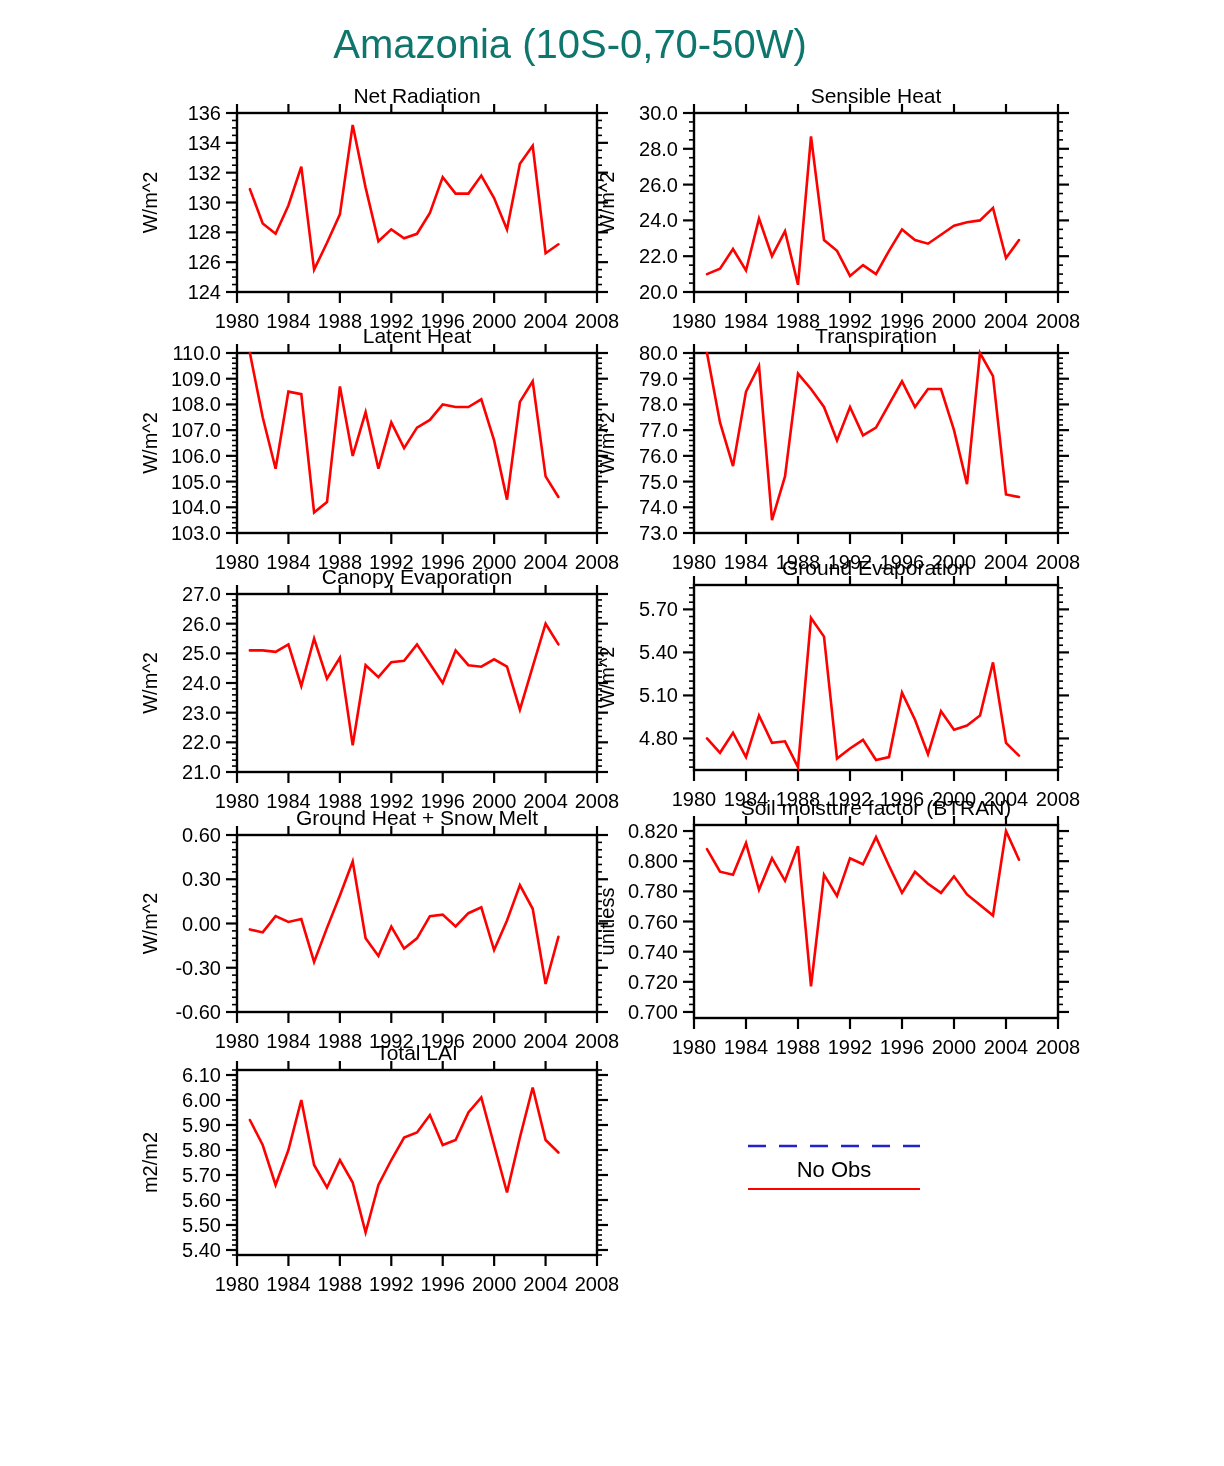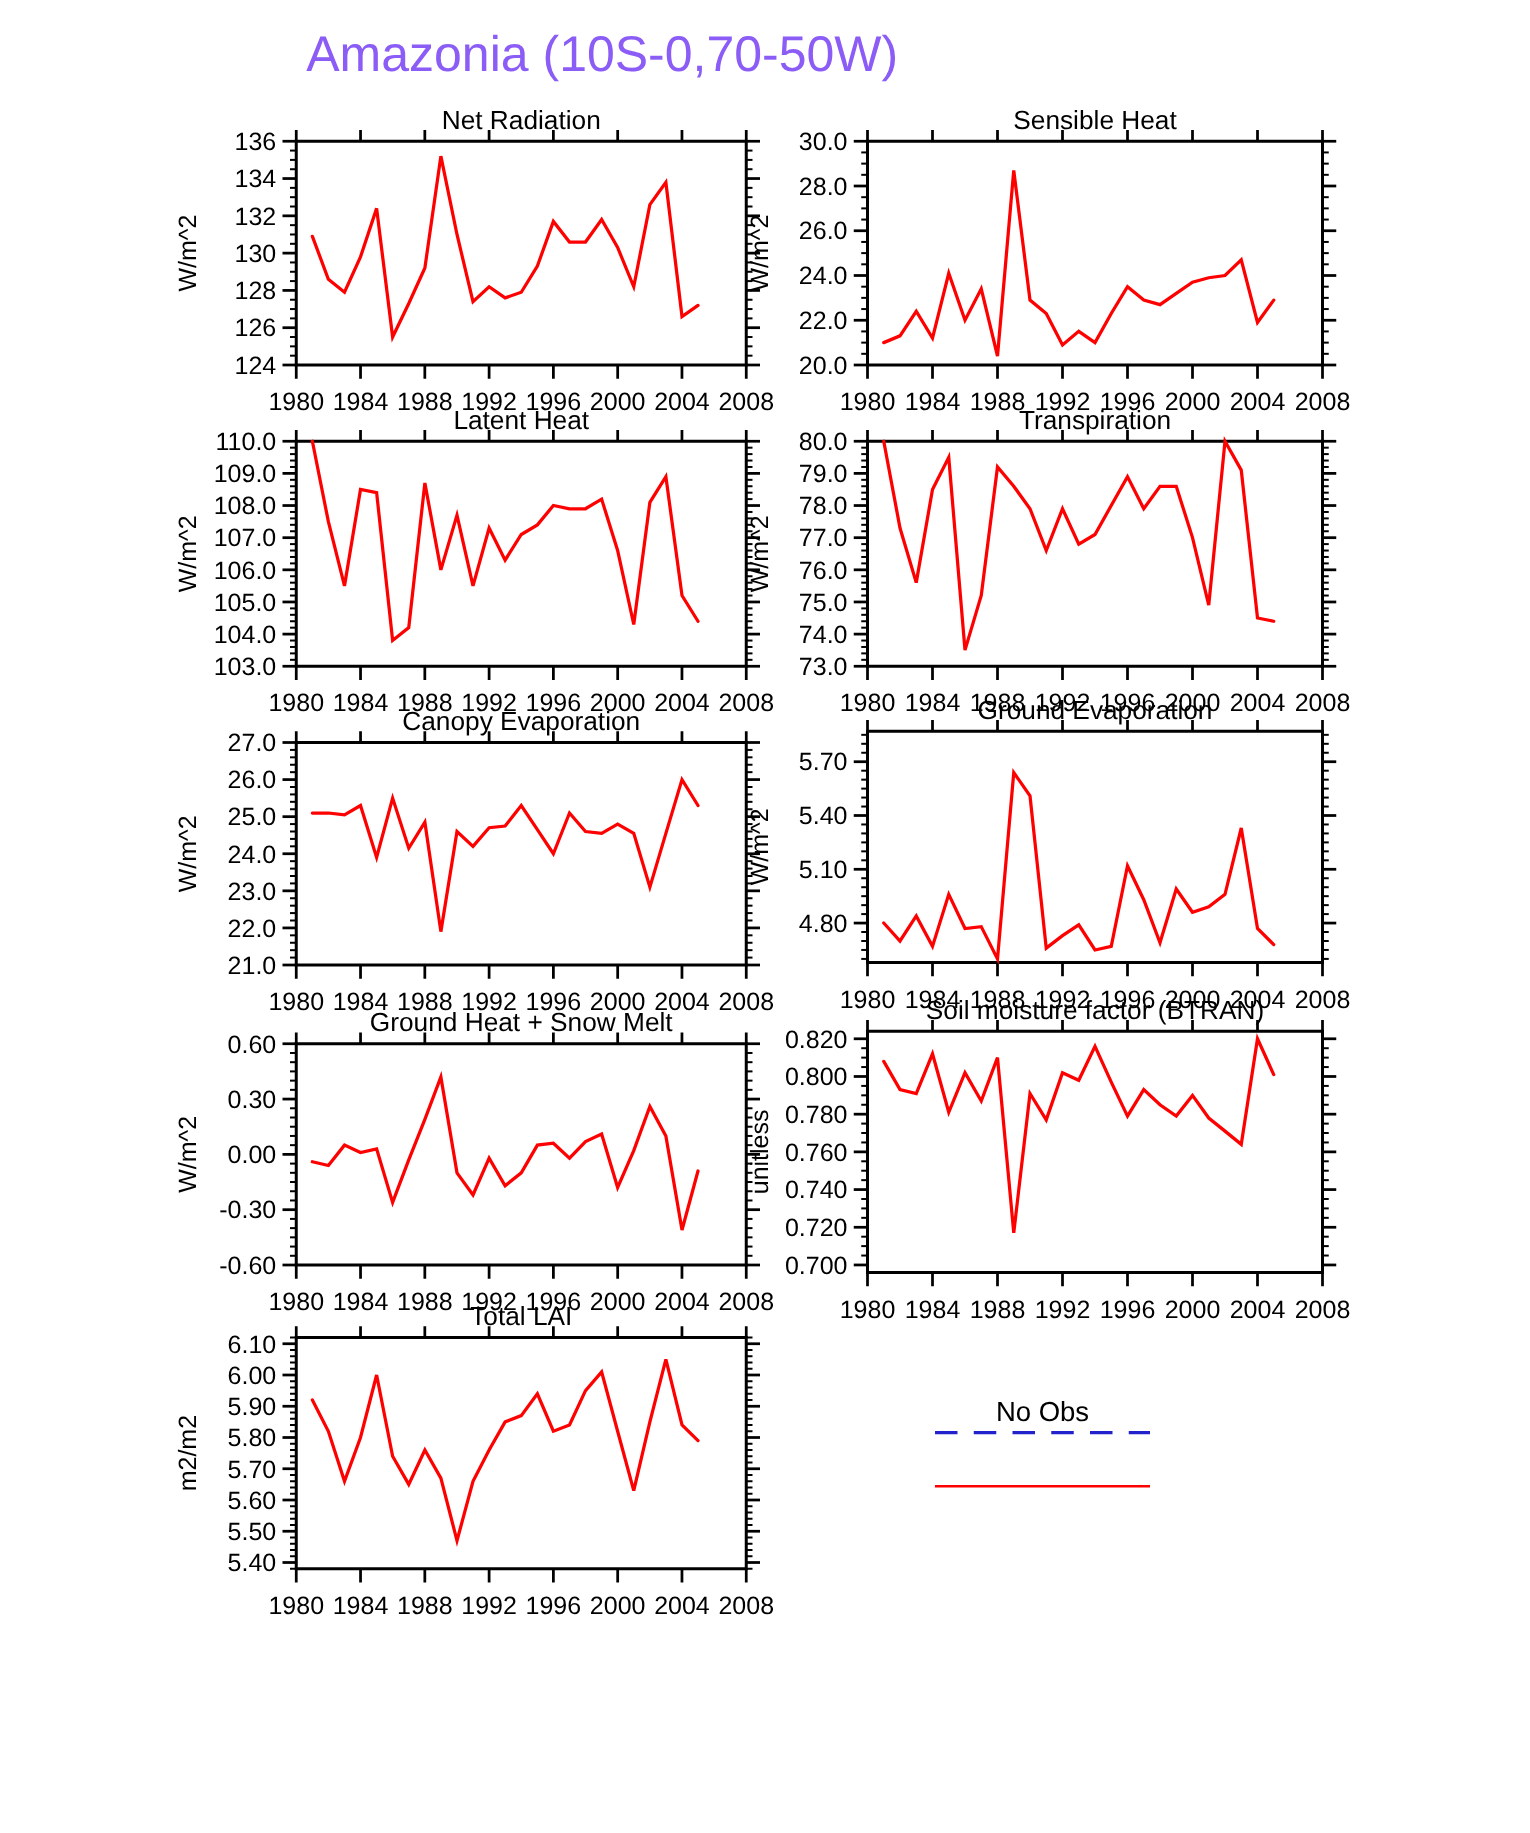--- a/index.html
+++ b/index.html
@@ -1,23 +1,23 @@
 <!DOCTYPE html>
 <html><head>
 <meta charset="utf-8">
 <style>
   html,body{margin:0;padding:0;background:#fff;}
   #canvas{position:relative;width:1224px;height:1466px;background:#ffffff;overflow:hidden;
           font-family:"Liberation Sans", sans-serif;color:#000;}
   #chart-svg{position:absolute;left:0;top:0;}
-  #suptitle{position:absolute;left:245px;top:22px;width:650px;text-align:left;
-            font-size:40px;font-family:"Liberation Sans", sans-serif;color:#8b5cf6;}
+  #suptitle{position:absolute;left:245px;top:22px;width:650px;text-align:center;
+            font-size:40px;font-family:"Liberation Sans", sans-serif;color:#0f766e;}
   .legend-text{position:absolute;font-size:22px;font-family:"Liberation Sans", sans-serif;
                color:#000;text-align:center;}
-  #legend-no-obs{left:748px;top:1117px;width:172px;}
+  #legend-no-obs{left:748px;top:1157px;width:172px;}
   #legend-model{left:620px;top:1156px;width:428px;}
   #chart-svg text{font-family:"Liberation Sans", sans-serif;fill:#000;}
 </style>
 </head>
 <body>
 
 <div id="canvas">
   <div id="suptitle">Amazonia (10S-0,70-50W)</div>
   <svg id="chart-svg" width="1224" height="1466">
       <g>

